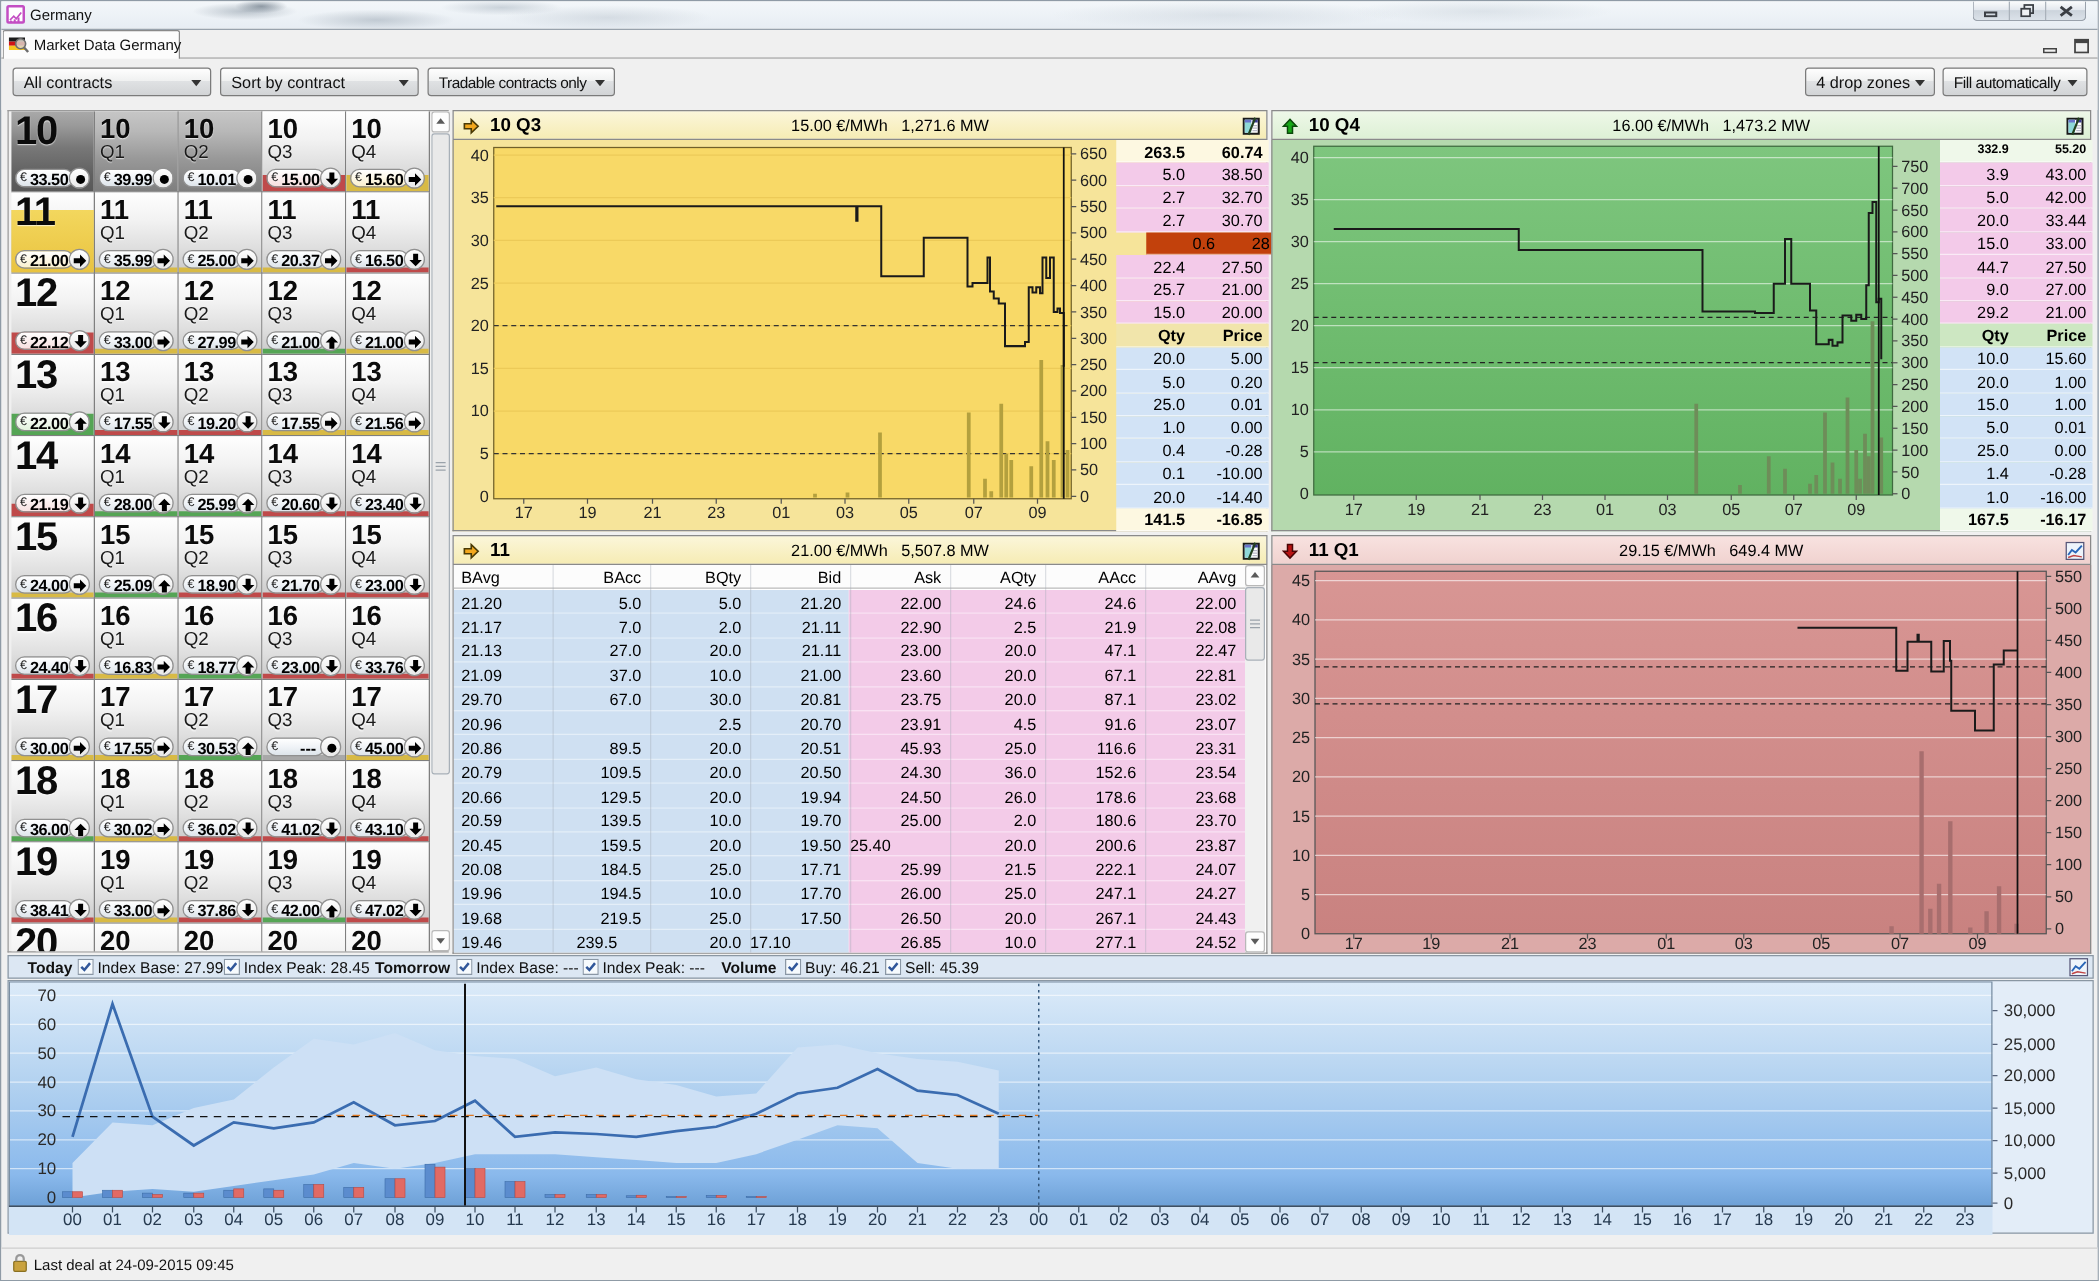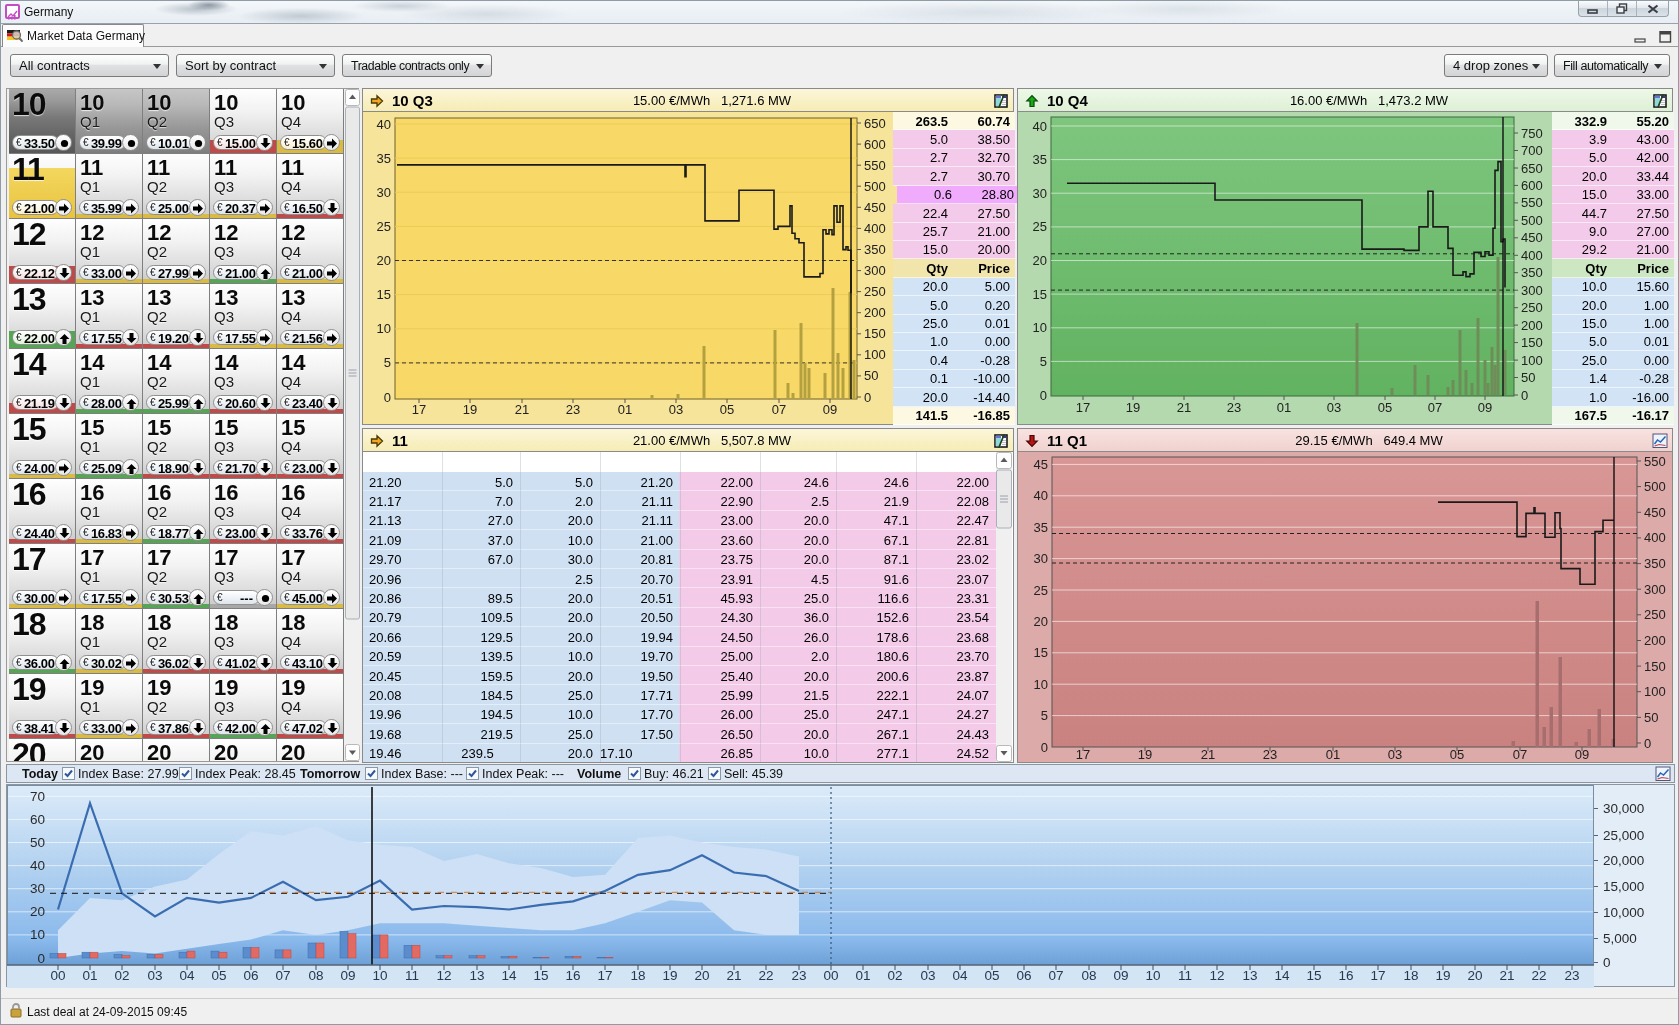--- a/index.html
+++ b/index.html
@@ -975,21 +975,21 @@
       <span style="position:absolute;right:5px;top:1.5px">38.50</span>
     </div>
     <div style="position:absolute;left:530px;top:36.8px;width:122px;height:18.41px;background:#f3cae9;border-bottom:1px solid rgba(255,255,255,.6);font-size:13px;font-weight:normal">
       <span style="position:absolute;right:67px;top:1.5px">2.7</span>
       <span style="position:absolute;right:5px;top:1.5px">32.70</span>
     </div>
     <div style="position:absolute;left:530px;top:55.2px;width:122px;height:18.41px;background:#f3cae9;border-bottom:1px solid rgba(255,255,255,.6);font-size:13px;font-weight:normal">
       <span style="position:absolute;right:67px;top:1.5px">2.7</span>
       <span style="position:absolute;right:5px;top:1.5px">30.70</span>
     </div>
-    <div style="position:absolute;left:534px;top:73.6px;width:122px;height:18.41px;background:#f0abfc;border-bottom:1px solid rgba(255,255,255,.6);font-size:13px;font-weight:normal">
+    <div style="position:absolute;left:554px;top:73.6px;width:122px;height:18.41px;background:#c2410c;border-bottom:1px solid rgba(255,255,255,.6);font-size:13px;font-weight:normal">
       <span style="position:absolute;right:67px;top:1.5px">0.6</span>
       <span style="position:absolute;right:5px;top:1.5px">28.80</span>
     </div>
     <div style="position:absolute;left:530px;top:92.1px;width:122px;height:18.41px;background:#f3cae9;border-bottom:1px solid rgba(255,255,255,.6);font-size:13px;font-weight:normal">
       <span style="position:absolute;right:67px;top:1.5px">22.4</span>
       <span style="position:absolute;right:5px;top:1.5px">27.50</span>
     </div>
     <div style="position:absolute;left:530px;top:110.5px;width:122px;height:18.41px;background:#f3cae9;border-bottom:1px solid rgba(255,255,255,.6);font-size:13px;font-weight:normal">
       <span style="position:absolute;right:67px;top:1.5px">25.7</span>
       <span style="position:absolute;right:5px;top:1.5px">21.00</span>
@@ -1140,21 +1140,21 @@
       <rect x="458.5" y="206" width="3" height="77" fill="#6e8d59"></rect>
       <rect x="465.5" y="248" width="3" height="35" fill="#6e8d59"></rect>
       <rect x="468.5" y="271" width="3" height="12" fill="#6e8d59"></rect>
       <rect x="472.5" y="235" width="3" height="48" fill="#6e8d59"></rect>
       <rect x="475.5" y="253" width="3" height="30" fill="#6e8d59"></rect>
       <rect x="478.5" y="145" width="3" height="138" fill="#6e8d59"></rect>
       <rect x="485.5" y="238" width="3" height="45" fill="#6e8d59"></rect>
       <path d="M49.0 71.2 L197.0 71.2 L197.0 88.0 L344.0 88.0 L344.0 137.1 L386.0 137.1 L386.0 138.4 L401.0 138.4 L401.0 114.9 L410.0 114.9 L410.0 79.2 L415.0 79.2 L415.0 114.9 L430.0 114.9 L430.0 136.4 L435.0 136.4 L435.0 163.3 L445.0 163.3 L445.0 159.9 L448.0 159.9 L448.0 164.6 L452.0 164.6 L452.0 161.9 L456.0 161.9 L456.0 140.4 L463.0 140.4 L463.0 144.5 L467.0 144.5 L467.0 139.8 L471.0 139.8 L471.0 143.1 L475.0 143.1 L475.0 116.2 L477.0 116.2 L477.0 58.4 L480.0 58.4 L480.0 49.6 L483.0 49.6 L483.0 129.7 L485.0 129.7 L485.0 127.0 L487.0 127.0 L487.0 175.4" fill="none" stroke="#1a1a1a" stroke-width="1.6"></path>
       <line x1="485" y1="5" x2="485" y2="284" stroke="#111" stroke-width="1.4"></line>
     </svg>
-    <div style="position:absolute;left:534px;top:0.0px;width:122px;height:18.41px;background:#eff8ea;border-bottom:1px solid rgba(255,255,255,.6);font-size:13px;font-weight:bold">
+    <div style="position:absolute;left:534px;top:0.0px;width:122px;height:18.41px;background:#eff8ea;border-bottom:1px solid rgba(255,255,255,.6);font-size:10px;font-weight:bold">
       <span style="position:absolute;right:67px;top:1.5px">332.9</span>
       <span style="position:absolute;right:5px;top:1.5px">55.20</span>
     </div>
     <div style="position:absolute;left:534px;top:18.4px;width:122px;height:18.41px;background:#f3cae9;border-bottom:1px solid rgba(255,255,255,.6);font-size:13px;font-weight:normal">
       <span style="position:absolute;right:67px;top:1.5px">3.9</span>
       <span style="position:absolute;right:5px;top:1.5px">43.00</span>
     </div>
     <div style="position:absolute;left:534px;top:36.8px;width:122px;height:18.41px;background:#f3cae9;border-bottom:1px solid rgba(255,255,255,.6);font-size:13px;font-weight:normal">
       <span style="position:absolute;right:67px;top:1.5px">5.0</span>
       <span style="position:absolute;right:5px;top:1.5px">42.00</span>
@@ -1225,20 +1225,30 @@
     <svg class="abs" style="left:630px;top:4px" width="16" height="16" viewBox="0 0 16 16">
       <rect x="2" y="2" width="12" height="12" fill="#ffffff" stroke="#1a1a1a" stroke-width="1.6"></rect>
       <rect x="2.8" y="2.8" width="5.2" height="10.4" fill="#8fd8d8"></rect>
       <rect x="2.8" y="2.8" width="5.2" height="2.2" fill="#6a74cc"></rect>
       <rect x="9" y="2.8" width="4.2" height="2.2" fill="#3a3a8c"></rect>
       <path d="M9 7.5 h4 M9 9.5 h4 M9 11.5 h4" stroke="#b8b8c8" stroke-width="0.9"></path>
       <line x1="11.2" y1="1.2" x2="5.8" y2="14.8" stroke="#23411f" stroke-width="1.7"></line>
     </svg>
   </div>
 <div class="abs" style="left:361px;top:451px;width:652px;height:311px;border:1px solid #8a8a8a;border-top:none;background:#fff;overflow:hidden">
+    <div style="position:absolute;left:0;top:0;width:633px;height:19px;background:#fcfcfc;border-bottom:1px solid #bbb;font-size:13px">
+      <span style="position:absolute;left:6px;top:2px">BAvg</span>
+      <span style="position:absolute;left:79px;width:71px;text-align:right;top:2px">BAcc</span>
+      <span style="position:absolute;left:157px;width:73px;text-align:right;top:2px">BQty</span>
+      <span style="position:absolute;left:237px;width:73px;text-align:right;top:2px">Bid</span>
+      <span style="position:absolute;left:317px;width:73px;text-align:right;top:2px">Ask</span>
+      <span style="position:absolute;left:397px;width:69px;text-align:right;top:2px">AQty</span>
+      <span style="position:absolute;left:473px;width:73px;text-align:right;top:2px">AAcc</span>
+      <span style="position:absolute;left:553px;width:73px;text-align:right;top:2px">AAvg</span>
+    </div>
     <div style="position:absolute;left:0;top:20.0px;width:633px;height:19.4px;font-size:13px">
       <div style="position:absolute;left:0;top:0;width:316px;height:19.4px;background:#cfe0f2;border-bottom:1px solid #e4eef8"></div>
       <div style="position:absolute;left:316px;top:0;width:317px;height:19.4px;background:#f3cbe8;border-bottom:1px solid #f9e2f3"></div>
       <span style="position:absolute;left:6px;top:2.5px">21.20</span>
       <span style="position:absolute;left:79px;width:71px;text-align:right;top:2.5px">5.0</span>
       <span style="position:absolute;left:157px;width:73px;text-align:right;top:2.5px">5.0</span>
       <span style="position:absolute;left:237px;width:73px;text-align:right;top:2.5px">21.20</span>
       <span style="position:absolute;left:317px;width:73px;text-align:right;top:2.5px">22.00</span>
       <span style="position:absolute;left:397px;width:69px;text-align:right;top:2.5px">24.6</span>
       <span style="position:absolute;left:473px;width:73px;text-align:right;top:2.5px">24.6</span>
@@ -1352,21 +1362,21 @@
       <span style="position:absolute;left:473px;width:73px;text-align:right;top:2.5px">180.6</span>
       <span style="position:absolute;left:553px;width:73px;text-align:right;top:2.5px">23.70</span>
     </div>
     <div style="position:absolute;left:0;top:214.0px;width:633px;height:19.4px;font-size:13px">
       <div style="position:absolute;left:0;top:0;width:316px;height:19.4px;background:#cfe0f2;border-bottom:1px solid #e4eef8"></div>
       <div style="position:absolute;left:316px;top:0;width:317px;height:19.4px;background:#f3cbe8;border-bottom:1px solid #f9e2f3"></div>
       <span style="position:absolute;left:6px;top:2.5px">20.45</span>
       <span style="position:absolute;left:79px;width:71px;text-align:right;top:2.5px">159.5</span>
       <span style="position:absolute;left:157px;width:73px;text-align:right;top:2.5px">20.0</span>
       <span style="position:absolute;left:237px;width:73px;text-align:right;top:2.5px">19.50</span>
-      <span style="position:absolute;left:317px;width:73px;text-align:right;top:2.5px">25.40</span>
+      <span style="position:absolute;left:317px;width:73px;text-align:left;top:2.5px">25.40</span>
       <span style="position:absolute;left:397px;width:69px;text-align:right;top:2.5px">20.0</span>
       <span style="position:absolute;left:473px;width:73px;text-align:right;top:2.5px">200.6</span>
       <span style="position:absolute;left:553px;width:73px;text-align:right;top:2.5px">23.87</span>
     </div>
     <div style="position:absolute;left:0;top:233.4px;width:633px;height:19.4px;font-size:13px">
       <div style="position:absolute;left:0;top:0;width:316px;height:19.4px;background:#cfe0f2;border-bottom:1px solid #e4eef8"></div>
       <div style="position:absolute;left:316px;top:0;width:317px;height:19.4px;background:#f3cbe8;border-bottom:1px solid #f9e2f3"></div>
       <span style="position:absolute;left:6px;top:2.5px">20.08</span>
       <span style="position:absolute;left:79px;width:71px;text-align:right;top:2.5px">184.5</span>
       <span style="position:absolute;left:157px;width:73px;text-align:right;top:2.5px">25.0</span>

